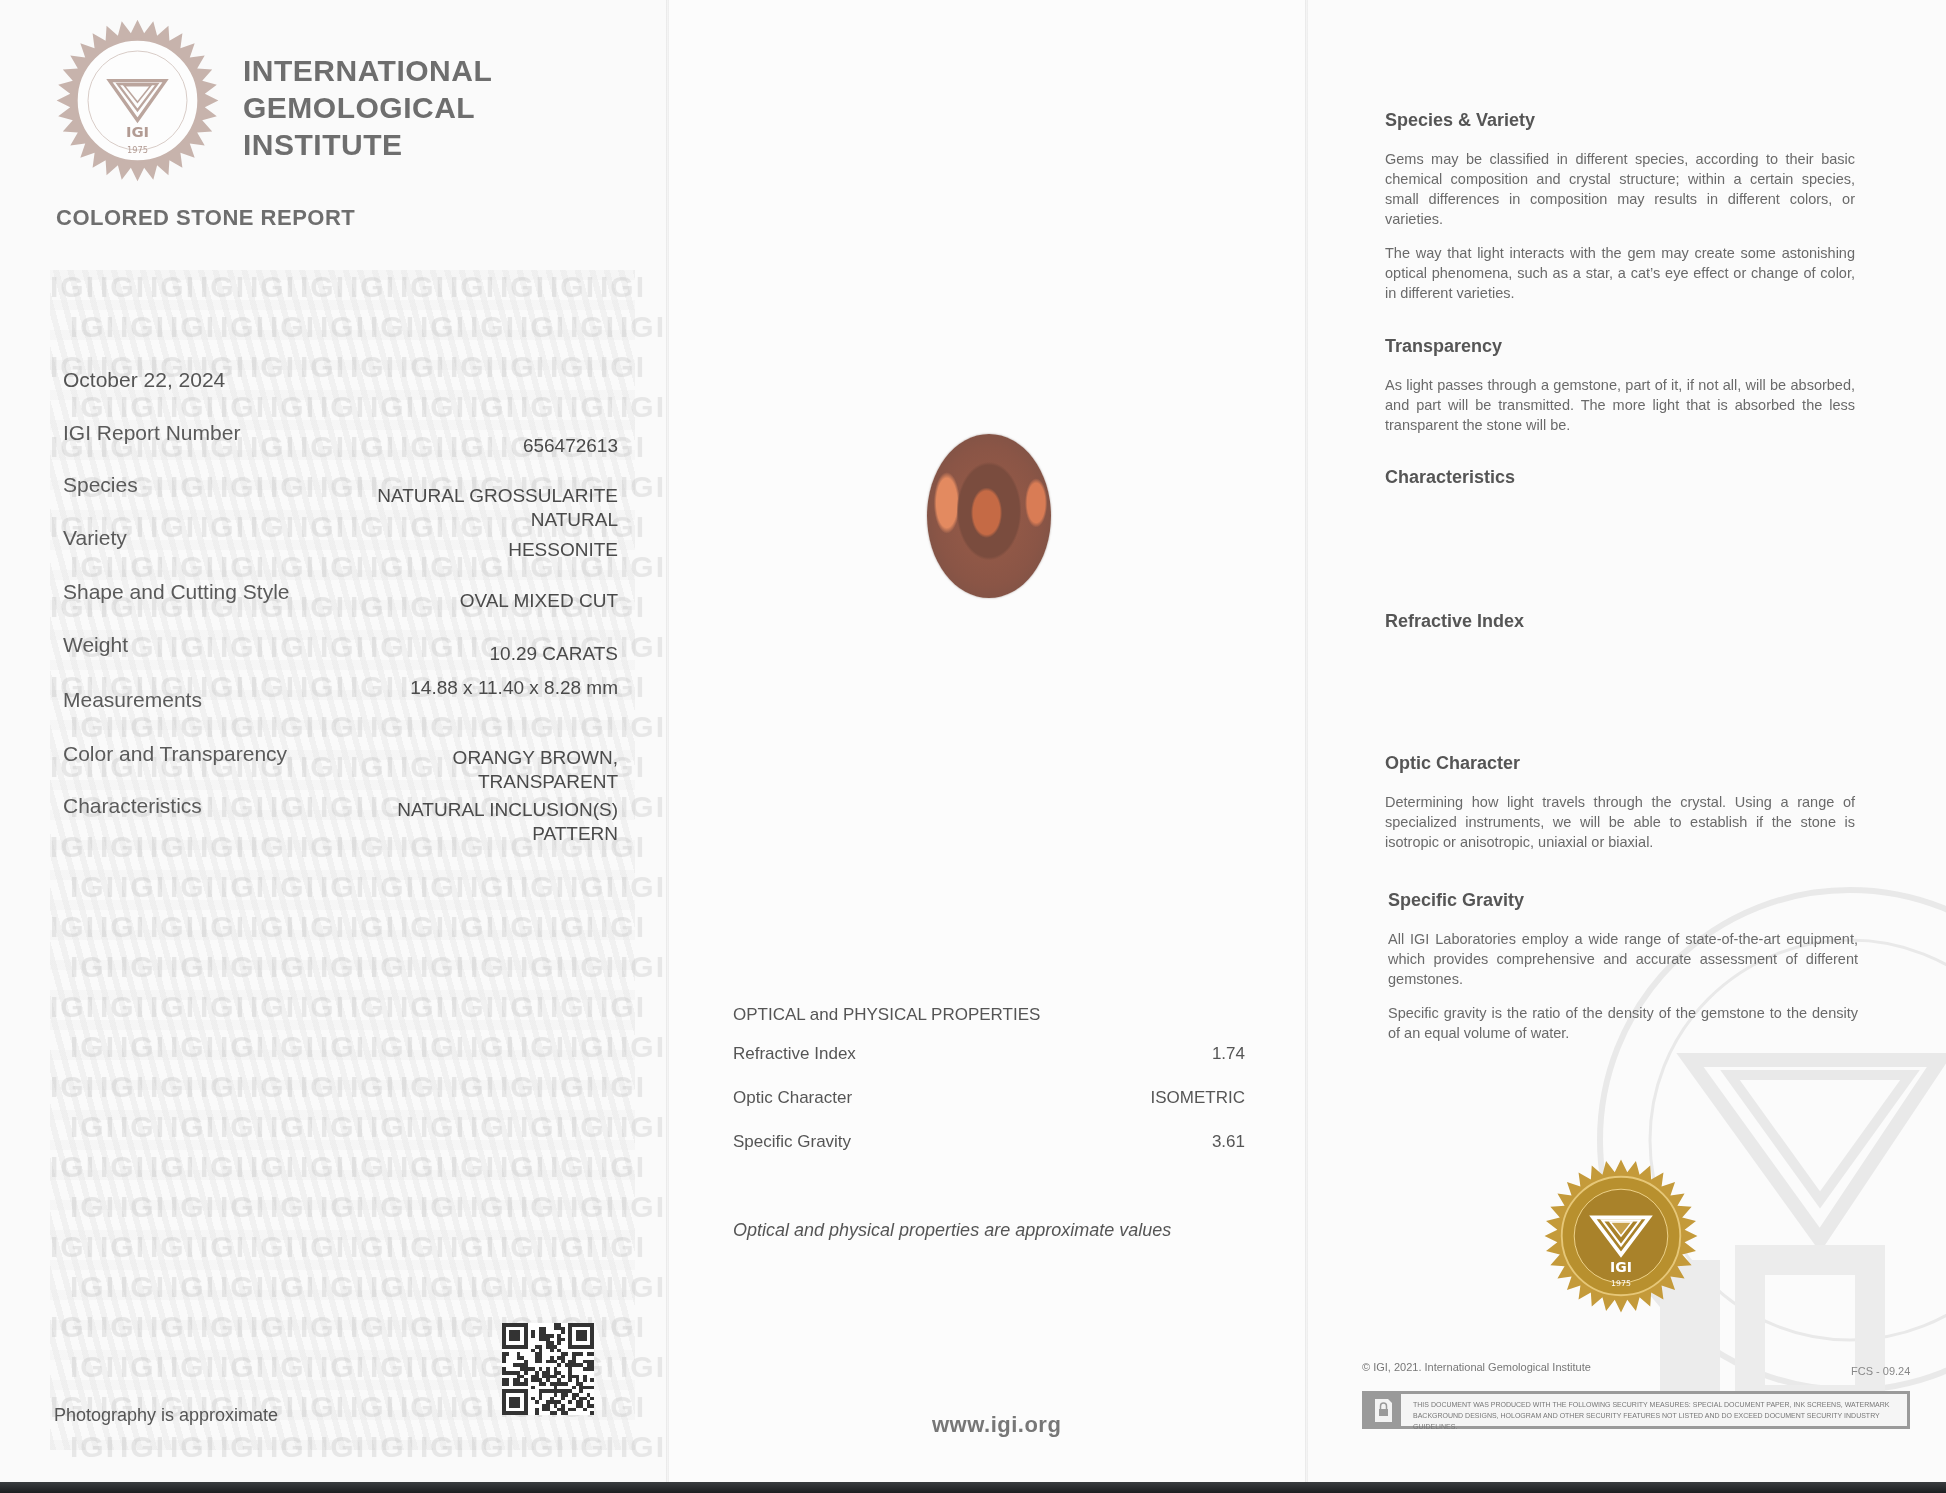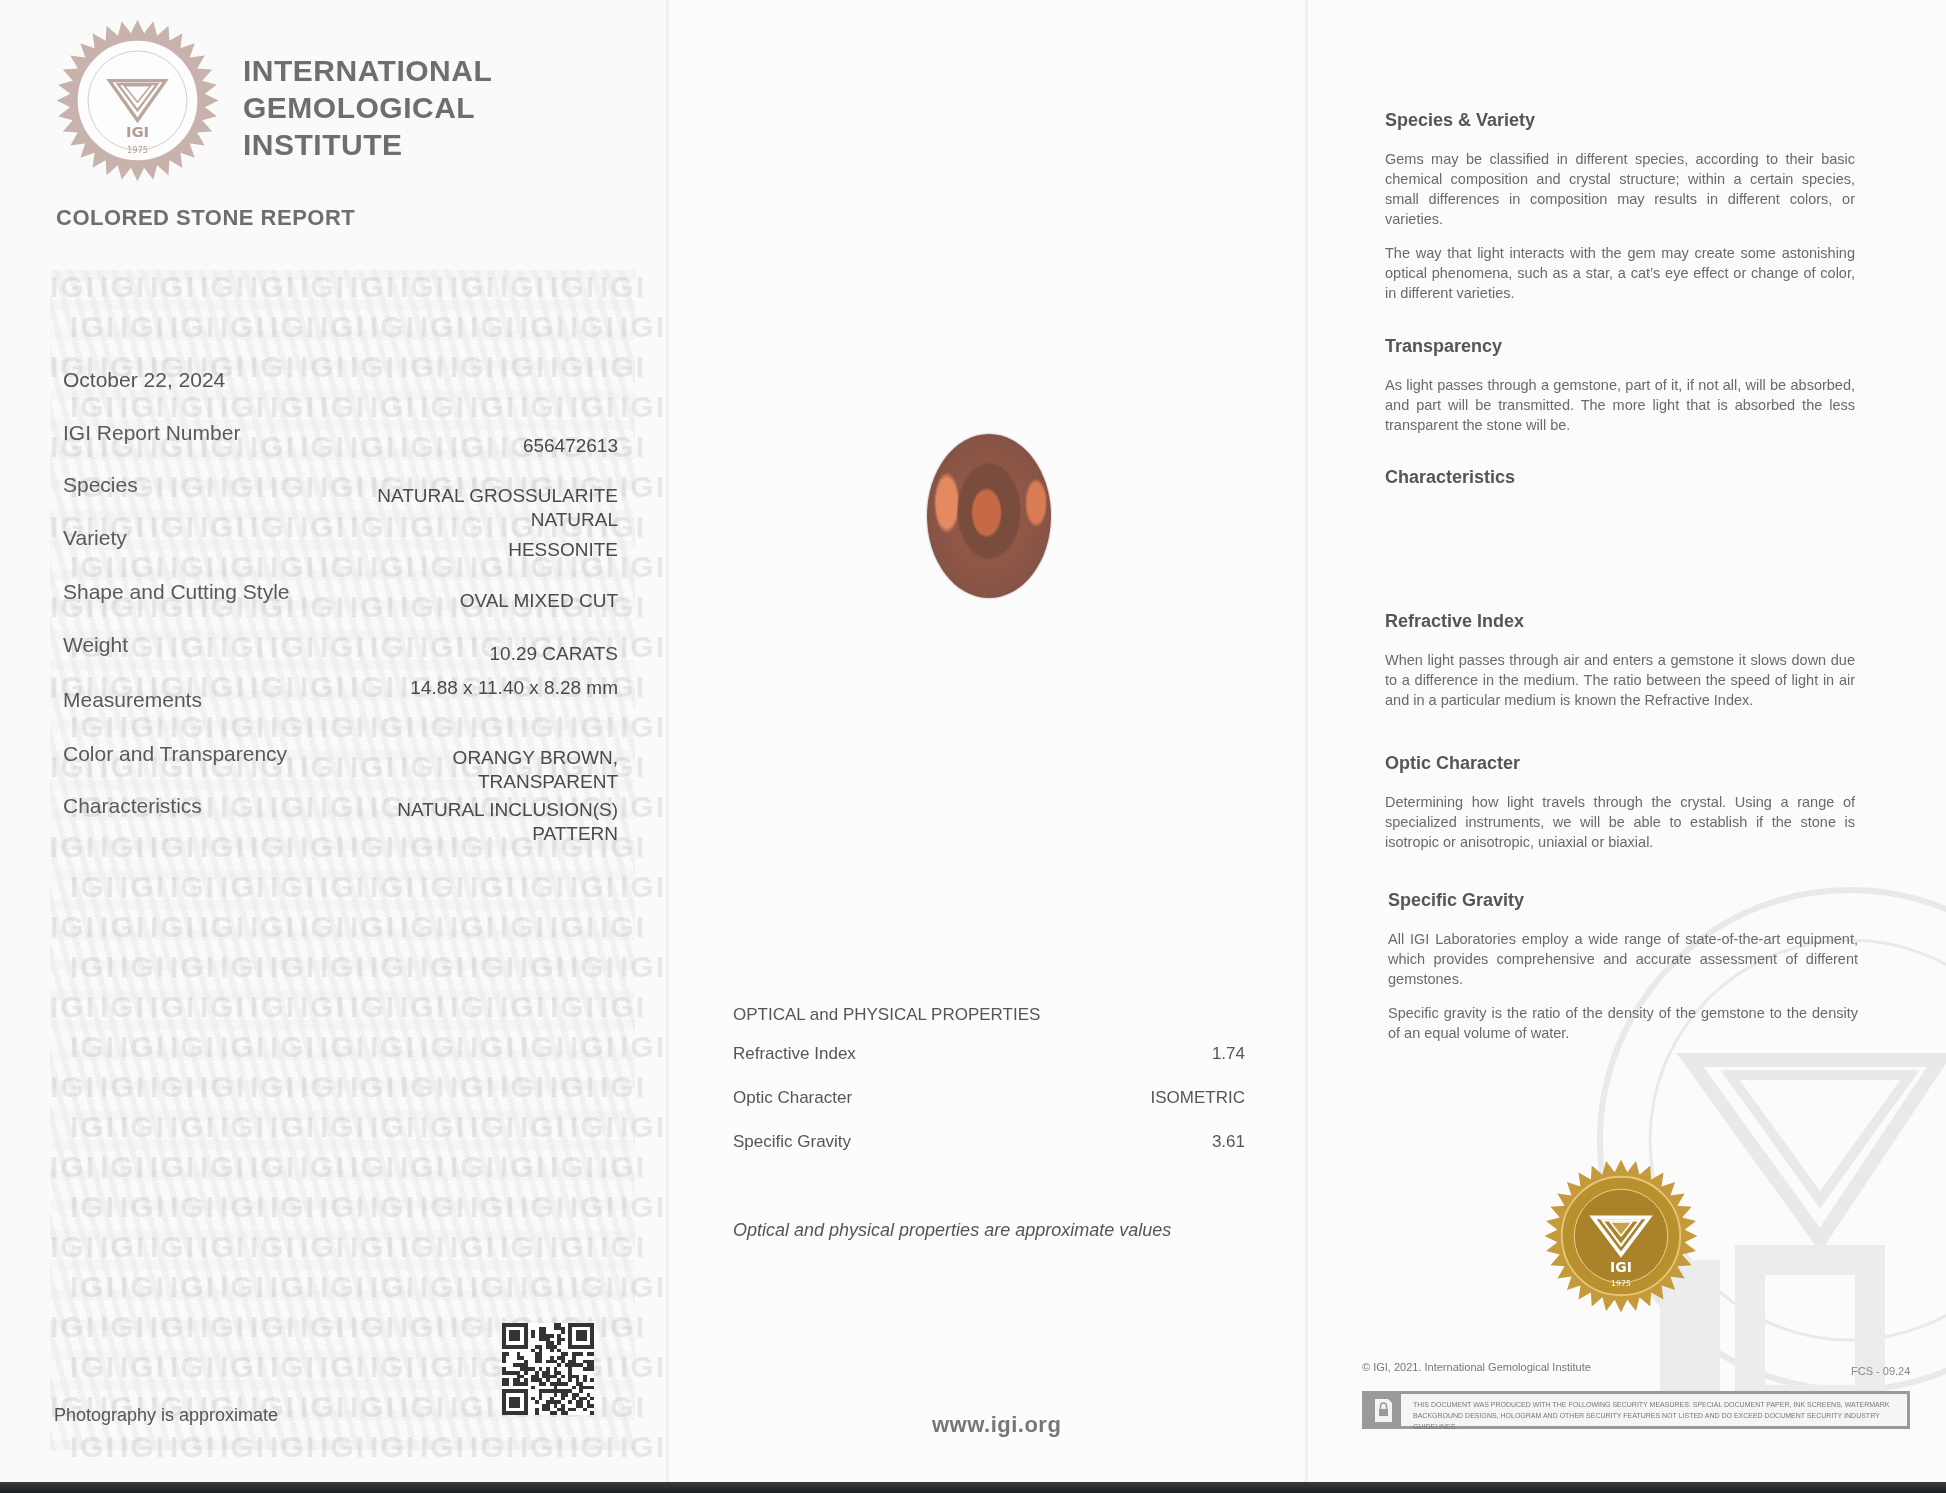--- a/index.html
+++ b/index.html
@@ -764,21 +764,20 @@
 </div>
 <div class="r-section" style="top:336px">
   <div class="r-heading">Transparency</div>
   <p class="r-para">As light passes through a gemstone, part of it, if not all, will be absorbed, and part will be transmitted. The more light that is absorbed the less transparent the stone will be.</p>
 </div>
 <div class="r-section" style="top:467px">
   <div class="r-heading">Characteristics</div>
 </div>
 <div class="r-section" style="top:611px">
   <div class="r-heading">Refractive Index</div>
-  <p class="r-para">When light passes through air and enters a gemstone it slows down due to a difference in the medium. The ratio between the speed of light in air and in a particular medium is known the Refractive Index.</p>
 </div>
 <div class="r-section" style="top:753px">
   <div class="r-heading">Optic Character</div>
   <p class="r-para">Determining how light travels through the crystal. Using a range of specialized instruments, we will be able to establish if the stone is isotropic or anisotropic, uniaxial or biaxial.</p>
 </div>
 <div class="r-section" style="top:890px; left:1388px">
   <div class="r-heading">Specific Gravity</div>
   <p class="r-para">All IGI Laboratories employ a wide range of state-of-the-art equipment, which provides comprehensive and accurate assessment of different gemstones.</p>
   <p class="r-para">Specific gravity is the ratio of the density of the gemstone to the density of an equal volume of water.</p>
 </div>

